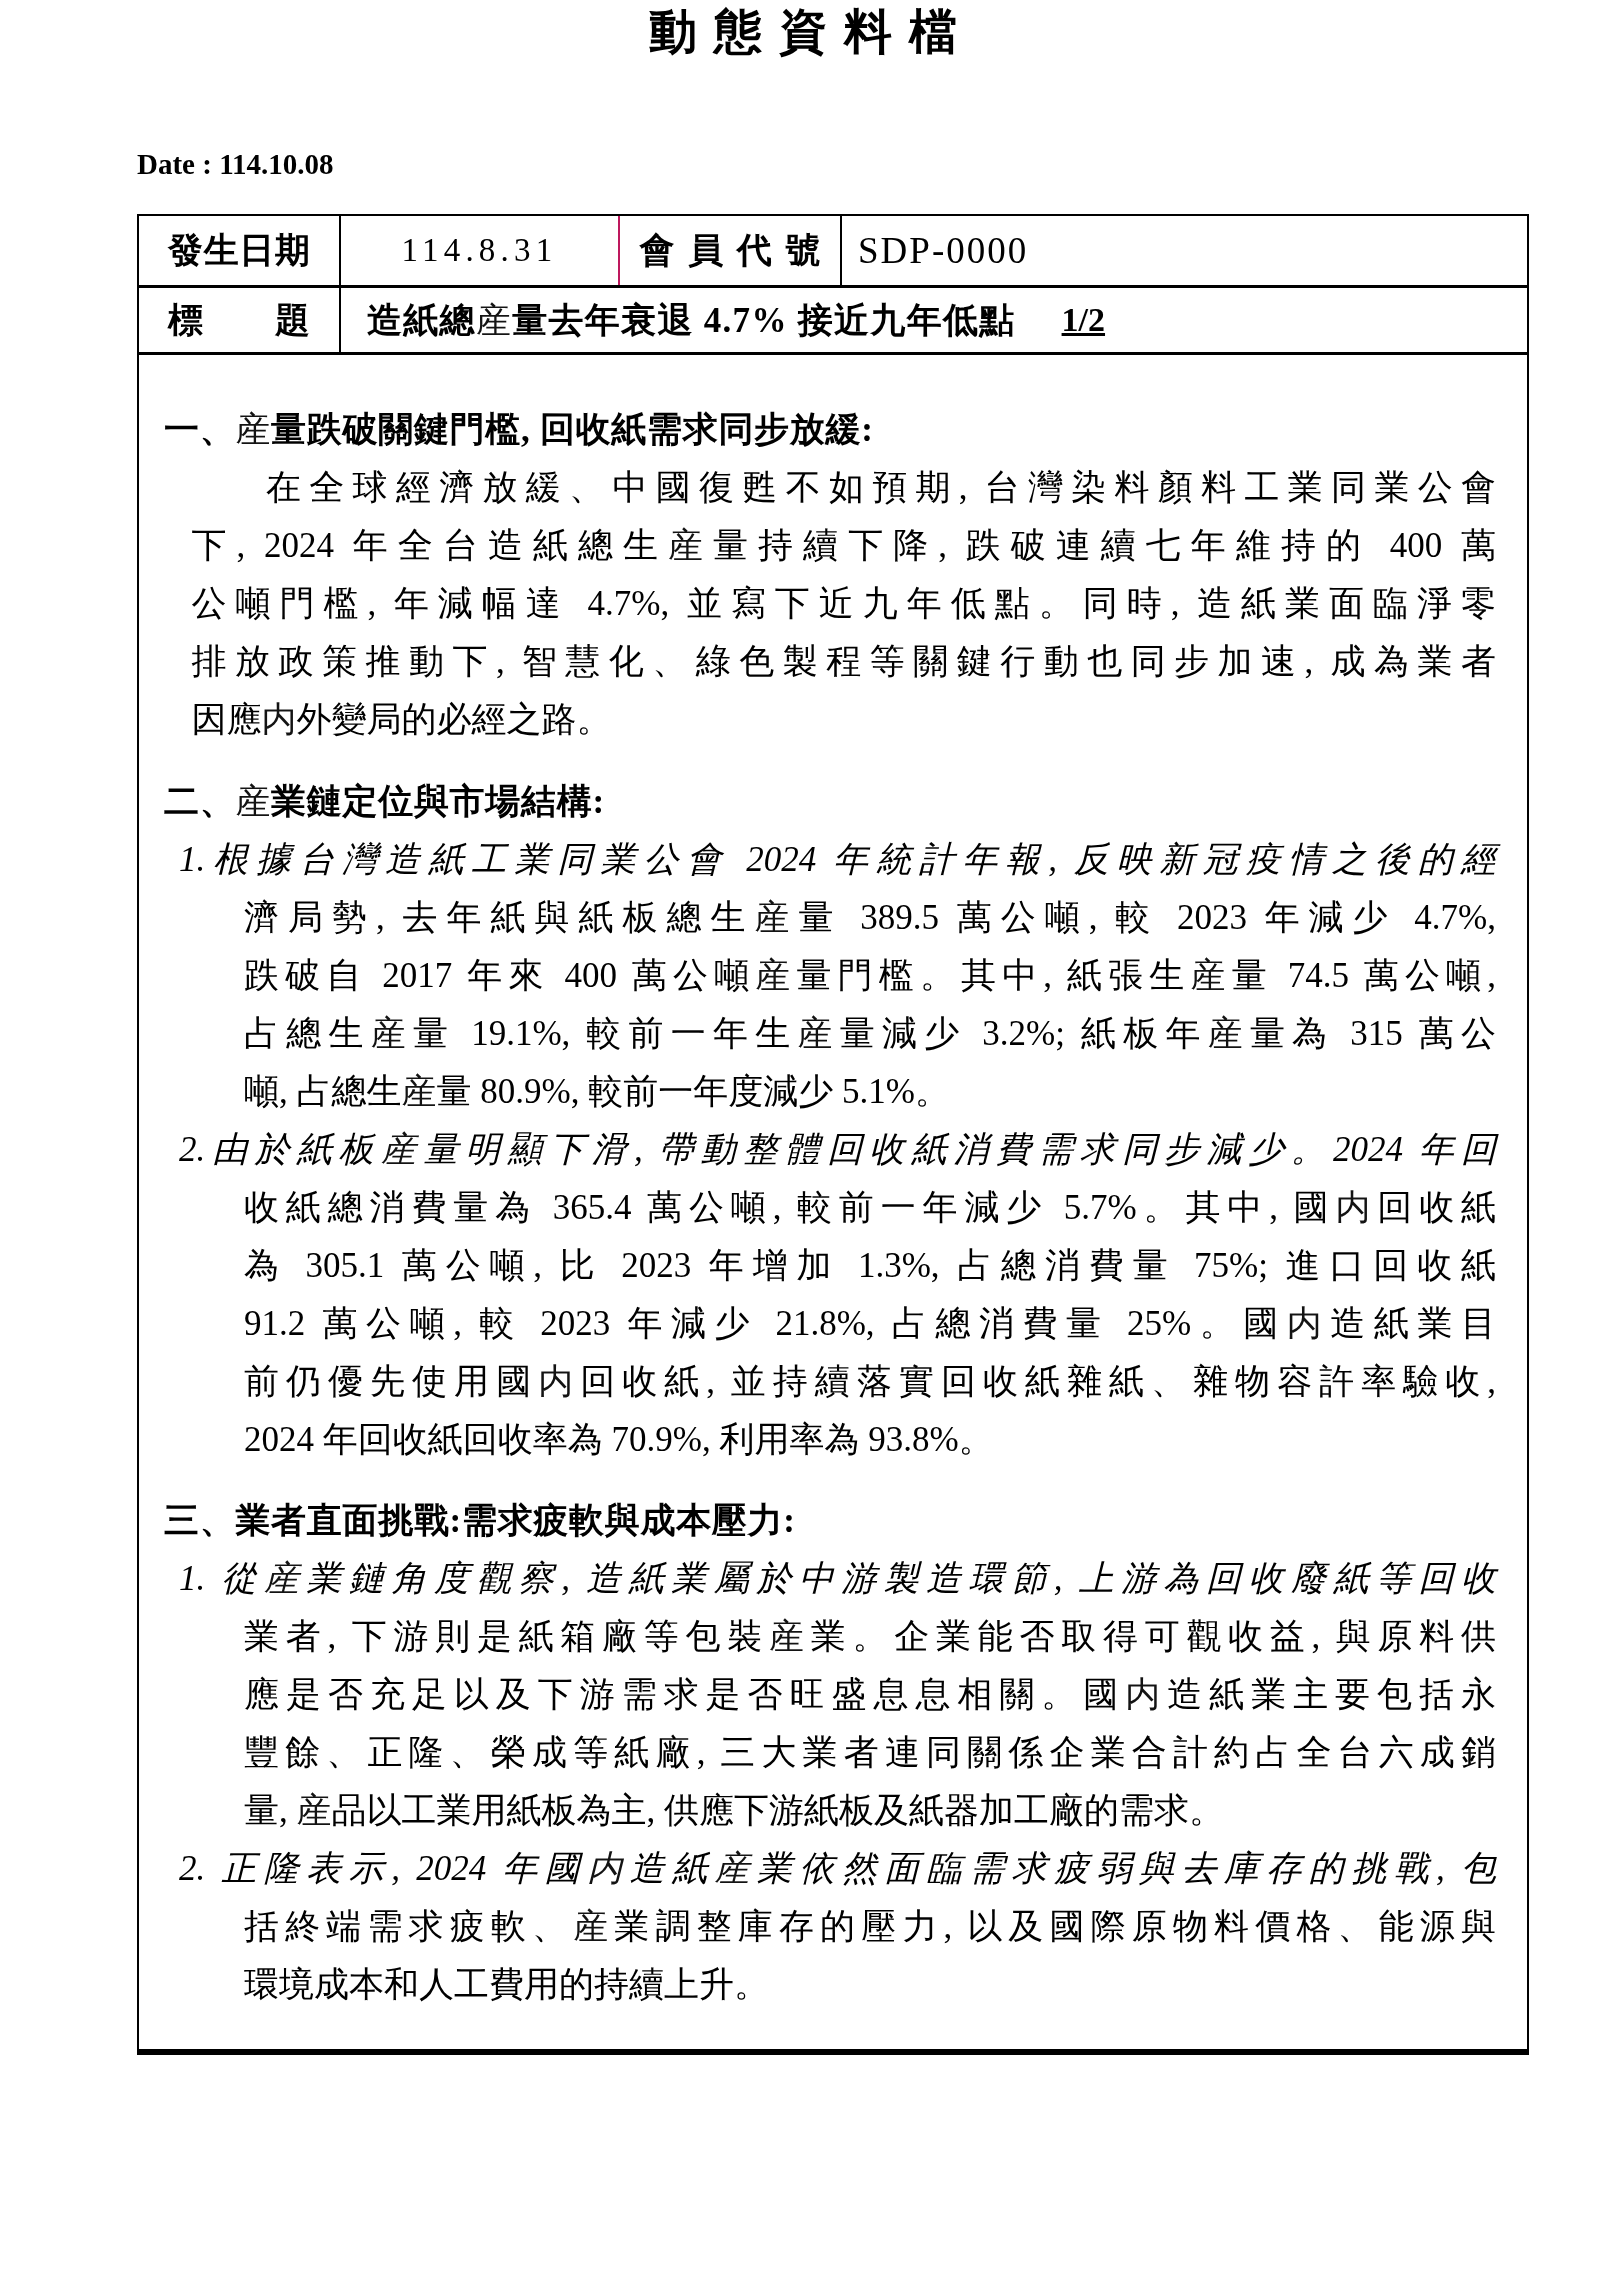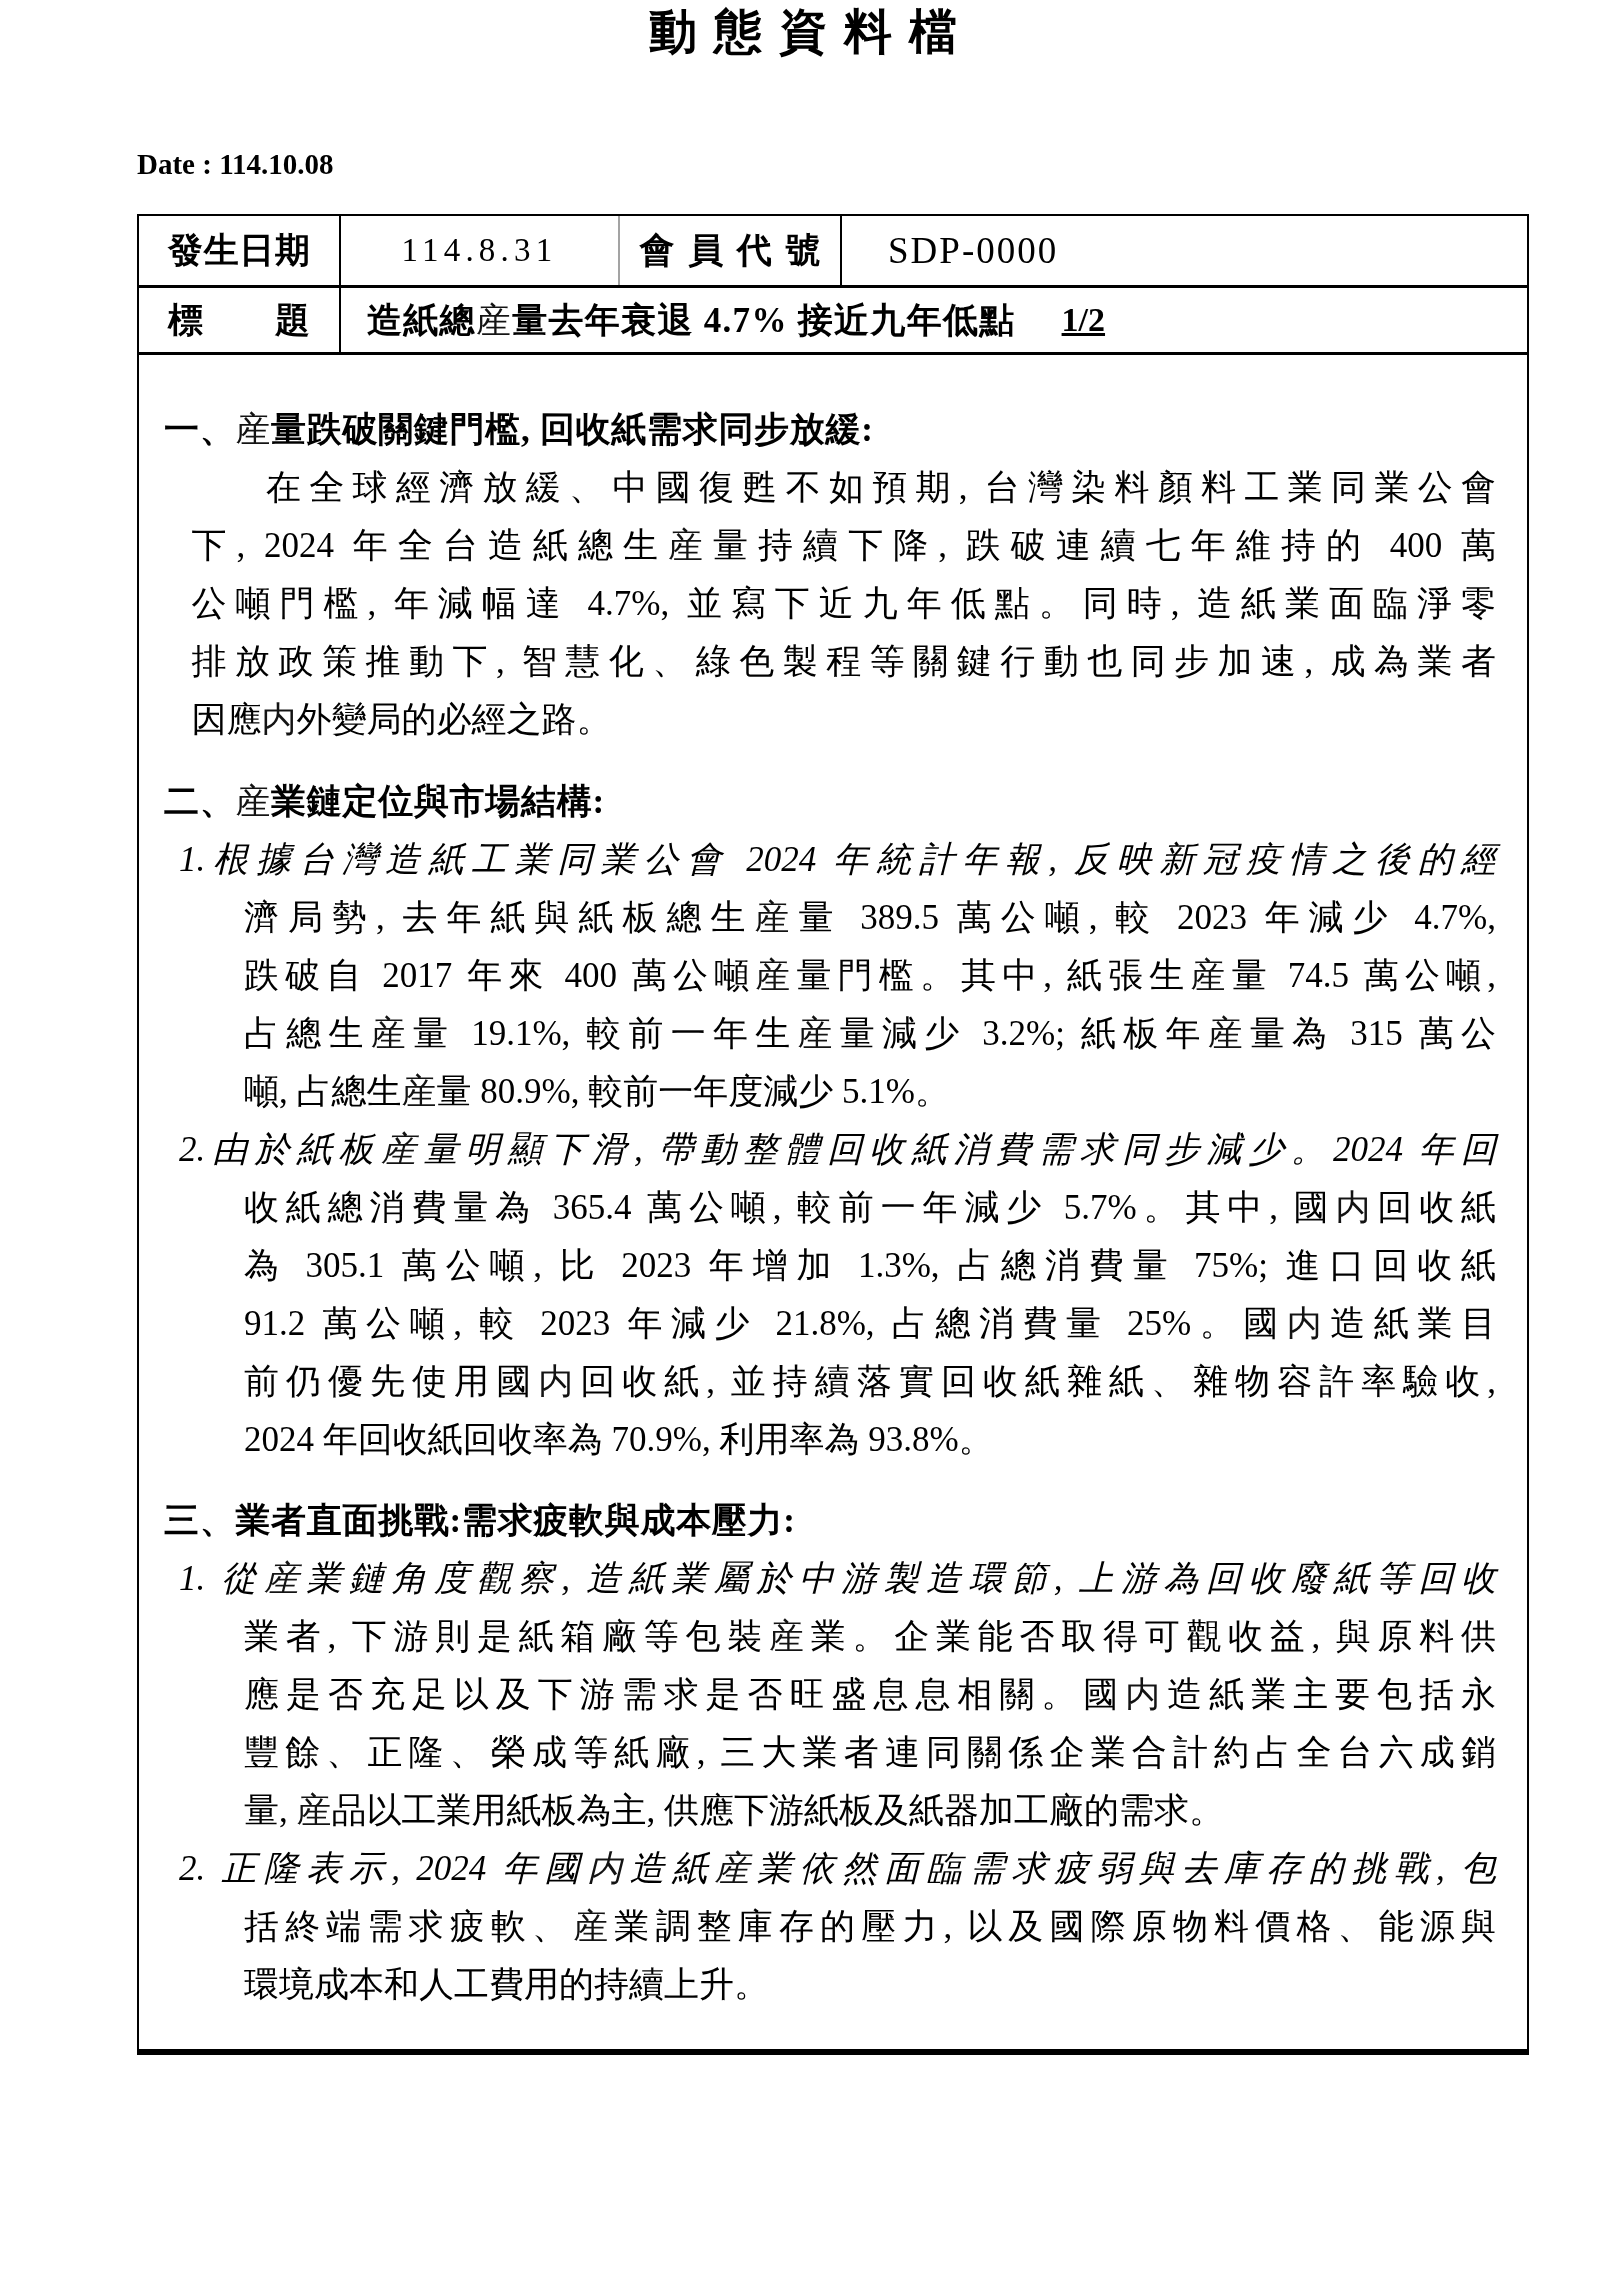--- a/index.html
+++ b/index.html
@@ -46,23 +46,23 @@
   .r1{height:69px;}
   .r2{height:64px;}
   .cell{
     display:flex;
     align-items:center;
     font-size:35px;
     box-sizing:border-box;
     overflow:hidden;
   }
   .c1{width:202px;border-right:2px solid #000;justify-content:space-between;padding:0 29px;font-weight:bold;}
-  .c2{width:279px;border-right:2px solid #a3a3a3;justify-content:center;font-size:33px;letter-spacing:5.2px;}
+  .c2{width:279px;border-right:2px solid #be185d;justify-content:center;font-size:33px;letter-spacing:5.2px;}
   .c3{width:222px;border-right:2px solid #000;justify-content:space-between;padding:0 19.6px;font-weight:bold;}
-  .c4{flex:1;padding-left:16px;font-size:37px;letter-spacing:2px;margin-left:30px;}
+  .c4{flex:1;padding-left:16px;font-size:37px;letter-spacing:2px;}
   .c5{flex:1;padding-left:26px;font-weight:bold;border-radius:20px;}
   .subject-text{font-size:35px;letter-spacing:1.3px;font-weight:bold;}
   .pageno{margin-left:46px;font-size:34px;font-weight:bold;text-decoration:underline;}
   .spread .sp-ch{display:block;}
   .docbody{
     height:1648px;
     padding:46px 31px 0 25px;
     box-sizing:content-box;
     font-size:35px;
     line-height:58px;

